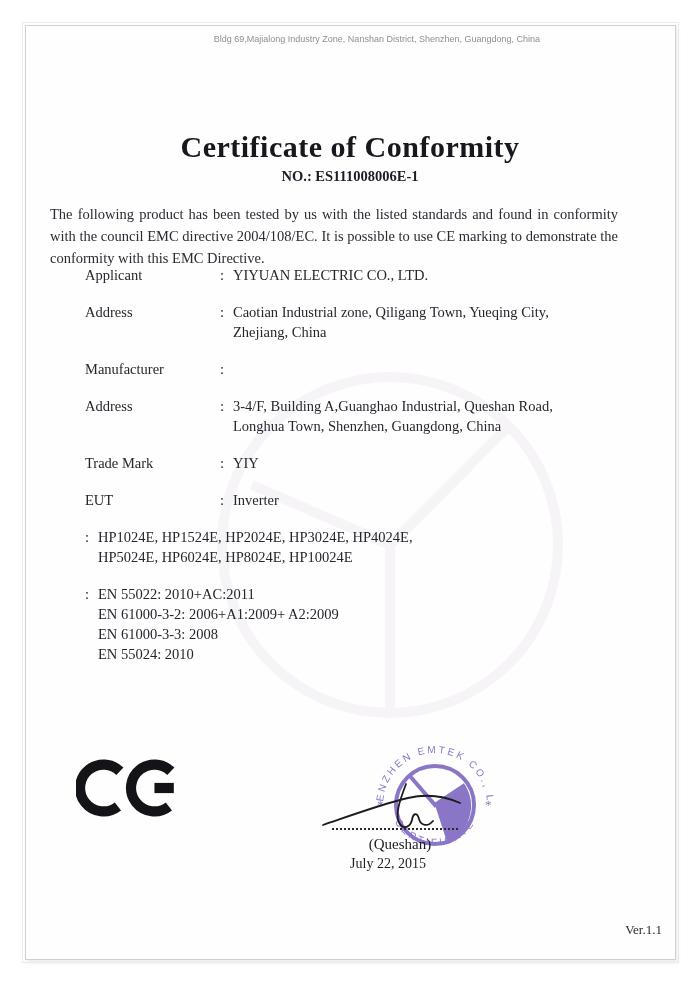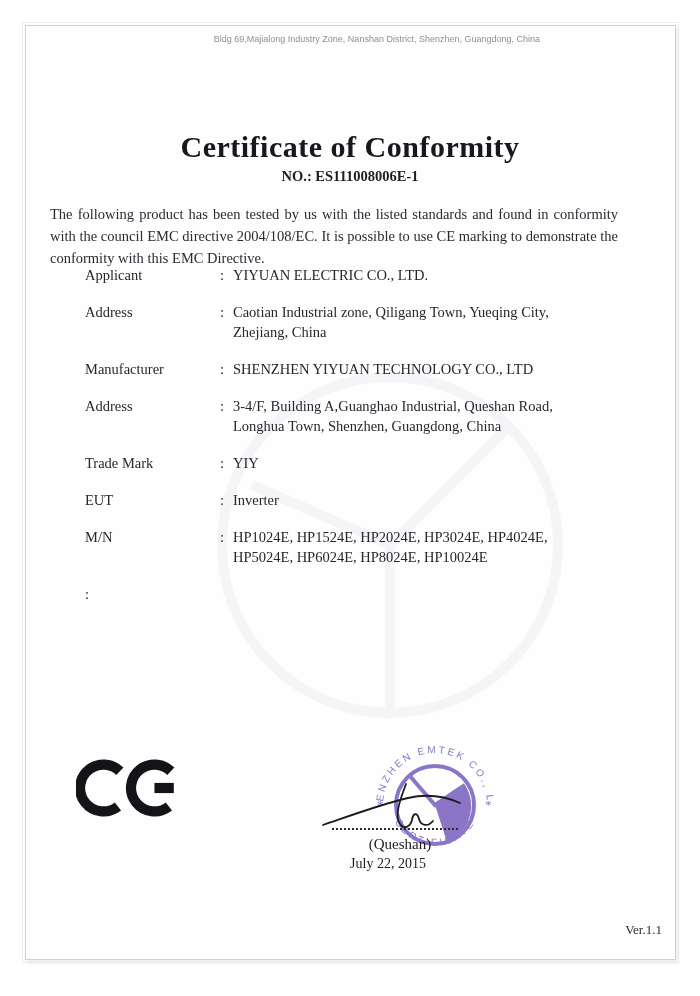--- a/index.html
+++ b/index.html
@@ -571,46 +571,48 @@
     </div>
     <div class="frow">
       <div class="flabel">Address</div>
       <div class="fcolon">:</div>
       <div class="fvalue">Caotian Industrial zone, Qiligang Town, Yueqing City,
 Zhejiang, China</div>
     </div>
     <div class="frow">
       <div class="flabel">Manufacturer</div>
       <div class="fcolon">:</div>
-      <div class="fvalue">SHENZHEN YIYUAN TECHNOLOGY CO., LTD</div>
     </div>
     <div class="frow">
       <div class="flabel">Address</div>
       <div class="fcolon">:</div>
       <div class="fvalue">3-4/F, Building A,Guanghao Industrial, Queshan Road,
 Longhua Town, Shenzhen, Guangdong, China</div>
     </div>
     <div class="frow">
       <div class="flabel">Trade Mark</div>
       <div class="fcolon">:</div>
       <div class="fvalue">YIY</div>
     </div>
     <div class="frow">
       <div class="flabel">EUT</div>
       <div class="fcolon">:</div>
       <div class="fvalue">Inverter</div>
     </div>
     <div class="frow">
-      <div class="flabel">M/N</div>
       <div class="fcolon">:</div>
       <div class="fvalue">HP1024E, HP1524E, HP2024E, HP3024E, HP4024E,
 HP5024E, HP6024E, HP8024E, HP10024E</div>
     </div>
     <div class="frow">
       <div class="fcolon">:</div>
+      <div class="fvalue">EN 55022: 2010+AC:2011
+EN 61000-3-2: 2006+A1:2009+ A2:2009
+EN 61000-3-3: 2008
+EN 55024: 2010</div>
     </div>
   </div>
 
   <svg class="ce" width="108" height="62" viewBox="0 0 106 60">
     <g fill="none" stroke="#141418" stroke-width="10">
       <circle cx="27" cy="30" r="23" stroke-dasharray="104.5 40" transform="rotate(52 27 30)"></circle>
       <circle cx="77" cy="30" r="23" stroke-dasharray="104.5 40" transform="rotate(52 77 30)"></circle>
       <line x1="77" y1="30" x2="96" y2="30"></line>
     </g>
   </svg>

